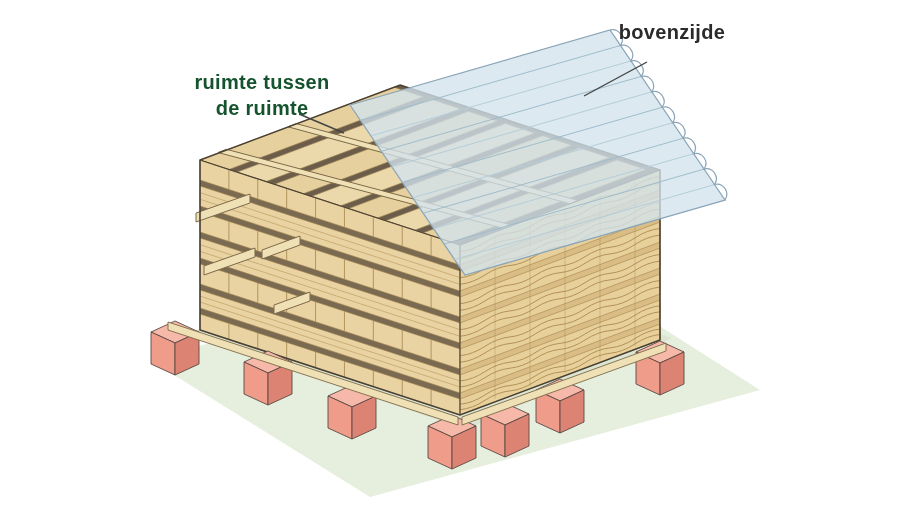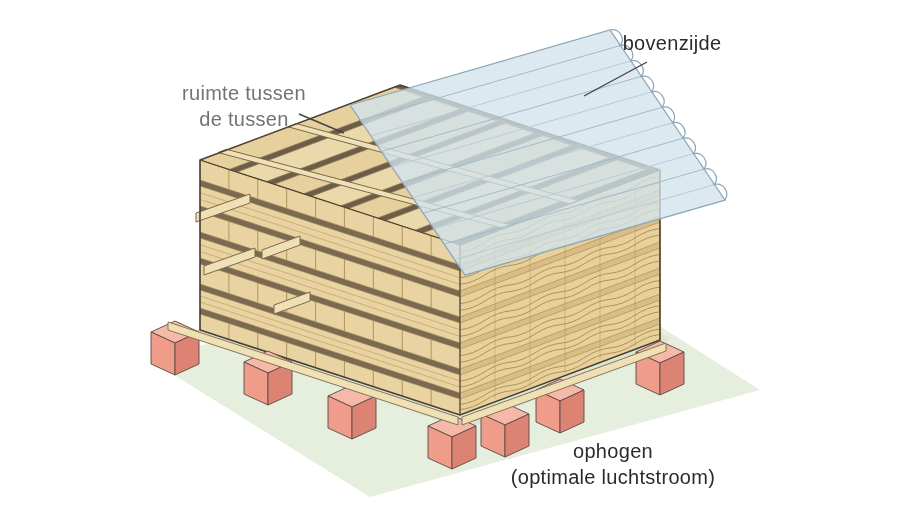--- a/index.html
+++ b/index.html
@@ -1,20 +1,20 @@
 <!DOCTYPE html>
 <html><head>
 <meta charset="utf-8">
 <style>
   html,body{margin:0;padding:0;background:#ffffff;}
   .stage{position:relative;width:900px;height:507px;background:#ffffff;overflow:hidden;
          font-family:"Liberation Sans",sans-serif;}
   .stage svg{position:absolute;left:0;top:0;}
-  .label{position:absolute;text-align:center;font-size:20px;font-weight:400;
-         line-height:1.28;letter-spacing:.3px;color:#2b2b2b;margin-top:11px;}
+  .label{position:absolute;text-align:center;font-size:20px;font-weight:700;
+         line-height:1.28;letter-spacing:.3px;color:#2b2b2b;}
 </style>
 </head>
 <body>
 
 <div class="stage">
 
   <svg id="illu" width="900" height="507" viewBox="0 0 900 507">
       <g>
         <polygon points="150.0,360.0 540.0,250.0 760.0,390.0 370.0,497.0" fill="#e6eedd"></polygon>
         <polygon points="192.0,332.0 398.0,250.0 672.0,338.0 465.0,430.0" fill="#dbe5d1"></polygon>
@@ -150,27 +150,23 @@
         <line x1="444.0909090909091" y1="244.0909090909091" x2="704.0909090909091" y2="169.0909090909091" stroke="#9fbccb" stroke-width="1"></line>
         <line x1="454.54545454545456" y1="259.5454545454545" x2="714.5454545454545" y2="184.54545454545453" stroke="#b5cdd9" stroke-width="1"></line>
         <path d="M610,30 a10,10 0 0 1 10.45,15.45 a10,10 0 0 1 10.45,15.45 a10,10 0 0 1 10.45,15.45 a10,10 0 0 1 10.45,15.45 a10,10 0 0 1 10.45,15.45 a10,10 0 0 1 10.45,15.45 a10,10 0 0 1 10.45,15.45 a10,10 0 0 1 10.45,15.45 a10,10 0 0 1 10.45,15.45 a10,10 0 0 1 10.45,15.45 a10,10 0 0 1 10.45,15.45" fill="none" stroke="#8aa5b8" stroke-width="1.2"></path>
       </g>
       <g>
         <line x1="299" y1="114" x2="344" y2="133" stroke="#444444" stroke-width="1.4"></line>
         <line x1="647" y1="62" x2="584" y2="96" stroke="#444444" stroke-width="1.4"></line>
       </g>
     </svg>
 
-  <div class="label" style="left: 124px; top: 70px; width: 240px; color: #737373;">
+  <div class="label" style="left: 142px; top: 70px; width: 240px; color: #14532d;">
     <div>ruimte tussen</div>
-    <div>de tussen</div>
+    <div>de ruimte</div>
   </div>
 
   <div class="label" style="left: 557px; top: 20px; width: 230px; color: rgb(43, 43, 43);">
     <div>bovenzijde</div>
   </div>
 
-  <div class="label" style="left: 418px; top: 428px; width: 390px; color: rgb(43, 43, 43);">
-    <div>ophogen</div>
-    <div>(optimale luchtstroom)</div>
-  </div>
 
 </div>
 
 </body></html>

